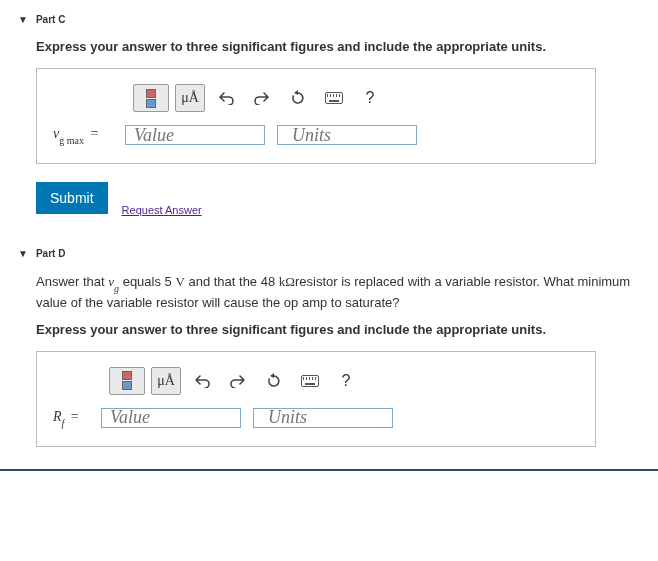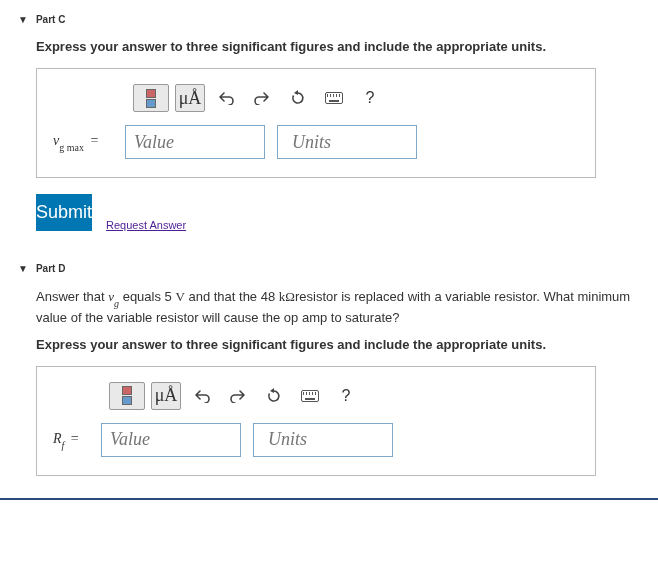--- a/index.html
+++ b/index.html
@@ -10,38 +10,38 @@
     .part-title { font-weight: bold; font-size: 10px; }
     .part-body { padding: 0 18px 18px 18px; }
     .prompt { font-size: 13px; color: #333; margin-bottom: 10px; line-height: 1.4; }
     .instruction { font-weight: bold; font-size: 13px; margin-bottom: 14px; }
     .answer-box { border: 1px solid #bbb; padding: 14px 16px 18px 16px; margin-bottom: 16px; width: 560px; }
     .toolbar { display: flex; align-items: center; gap: 6px; margin-left: 80px; margin-bottom: 12px; height: 30px; }
     .toolbar-partd { margin-left: 56px; }
     .tb-btn { width: 30px; height: 28px; display: flex; align-items: center; justify-content: center; border: 1px solid transparent; border-radius: 2px; cursor: pointer; }
     .tb-boxed { border: 1px solid #999; background: #e9e9e9; }
     .tb-templates { width: 36px; }
-    .tb-mu { font-family: 'Times New Roman', serif; font-size: 18px; }
+    .tb-mu { font-family: 'Times New Roman', serif; font-size: 14px; }
     .fraction-icon { display: flex; flex-direction: column; gap: 1px; }
     .frac-top, .frac-bot { width: 10px; height: 9px; border: 1px solid #666; }
     .frac-top { background: #cc6666; }
     .frac-bot { background: #6699cc; }
     .keyboard-icon { width: 18px; height: 12px; border: 1px solid #555; border-radius: 2px; position: relative; }
     .keyboard-icon::before { content: ""; position: absolute; top: 1px; left: 1px; right: 1px; height: 3px; background: repeating-linear-gradient(90deg, #555 0 1px, transparent 1px 3px); }
     .keyboard-icon::after { content: ""; position: absolute; bottom: 1px; left: 3px; right: 3px; height: 2px; background: #555; }
     .input-row { display: flex; align-items: center; gap: 12px; }
     .var-label { font-family: 'Times New Roman', serif; font-style: italic; font-size: 14px; min-width: 60px; }
     .var-label-small { min-width: 36px; }
     .sub { font-size: 10px; font-style: normal; vertical-align: sub; position: relative; top: 2px; }
     .eq { font-style: normal; margin-left: 3px; }
-    .field { border: 1px solid #7fa8c9; height: 34px; padding: 0 8px; font-family: 'Times New Roman', serif; font-style: italic; font-size: 18px; color: #888; background: #fff; }
+    .field { border: 1px solid #7fa8c9; height: 20px; padding: 0 8px; font-family: 'Times New Roman', serif; font-style: italic; font-size: 18px; color: #888; background: #fff; }
     .value-field { width: 140px; }
     .units-field { width: 140px; padding-left: 14px; }
     .submit-row { display: flex; align-items: center; gap: 14px; }
-    .submit-btn { background: #0077b3; color: #fff; border: none; padding: 8px 0; font-size: 18px; cursor: pointer; }
+    .submit-btn { background: #0077b3; color: #fff; border: none; padding: 8px 14px; font-size: 14px; cursor: pointer; }
     .request-link { color: #4c1d95; font-size: 11px; text-decoration: underline; cursor: pointer; margin-top: 24px; }
     .serif { font-family: 'Times New Roman', serif; }
     .divider { border-top: 2px solid #2a4a7f; margin-top: 4px; width: 100%; }
   </style>
 </head>
 <body>
 
 <div class="part">
   <div class="part-header">
     <span class="tri">▼</span>

